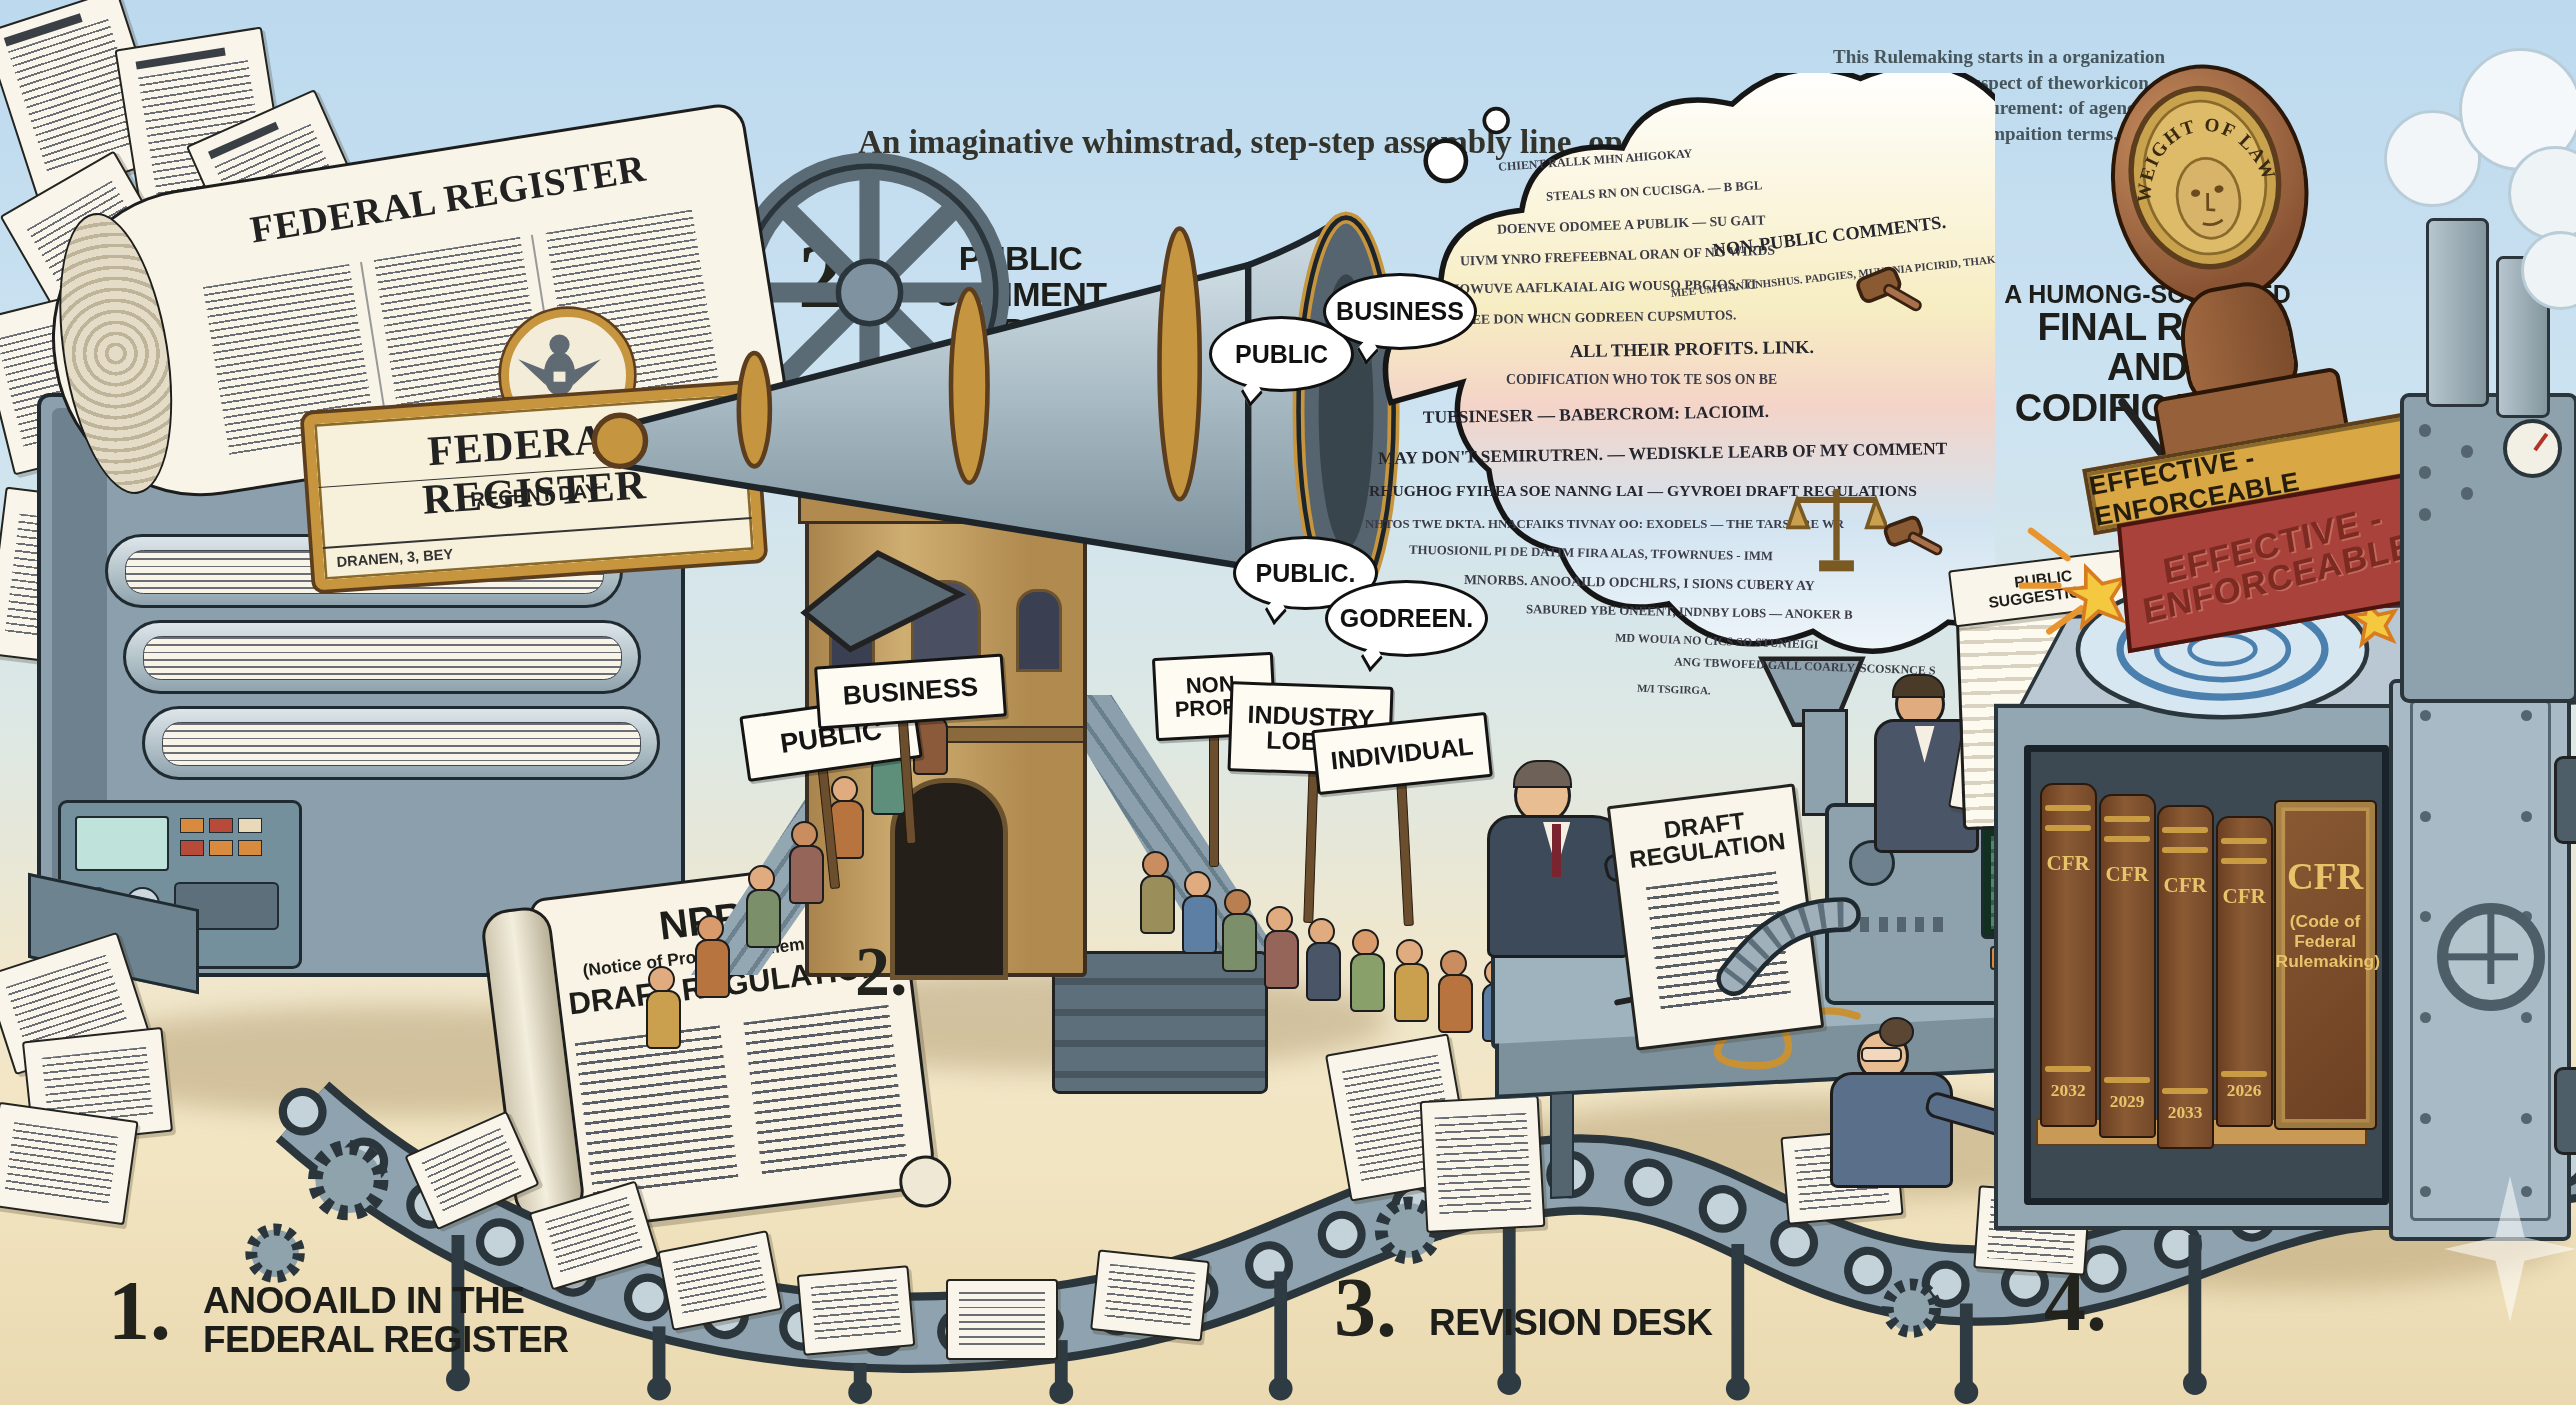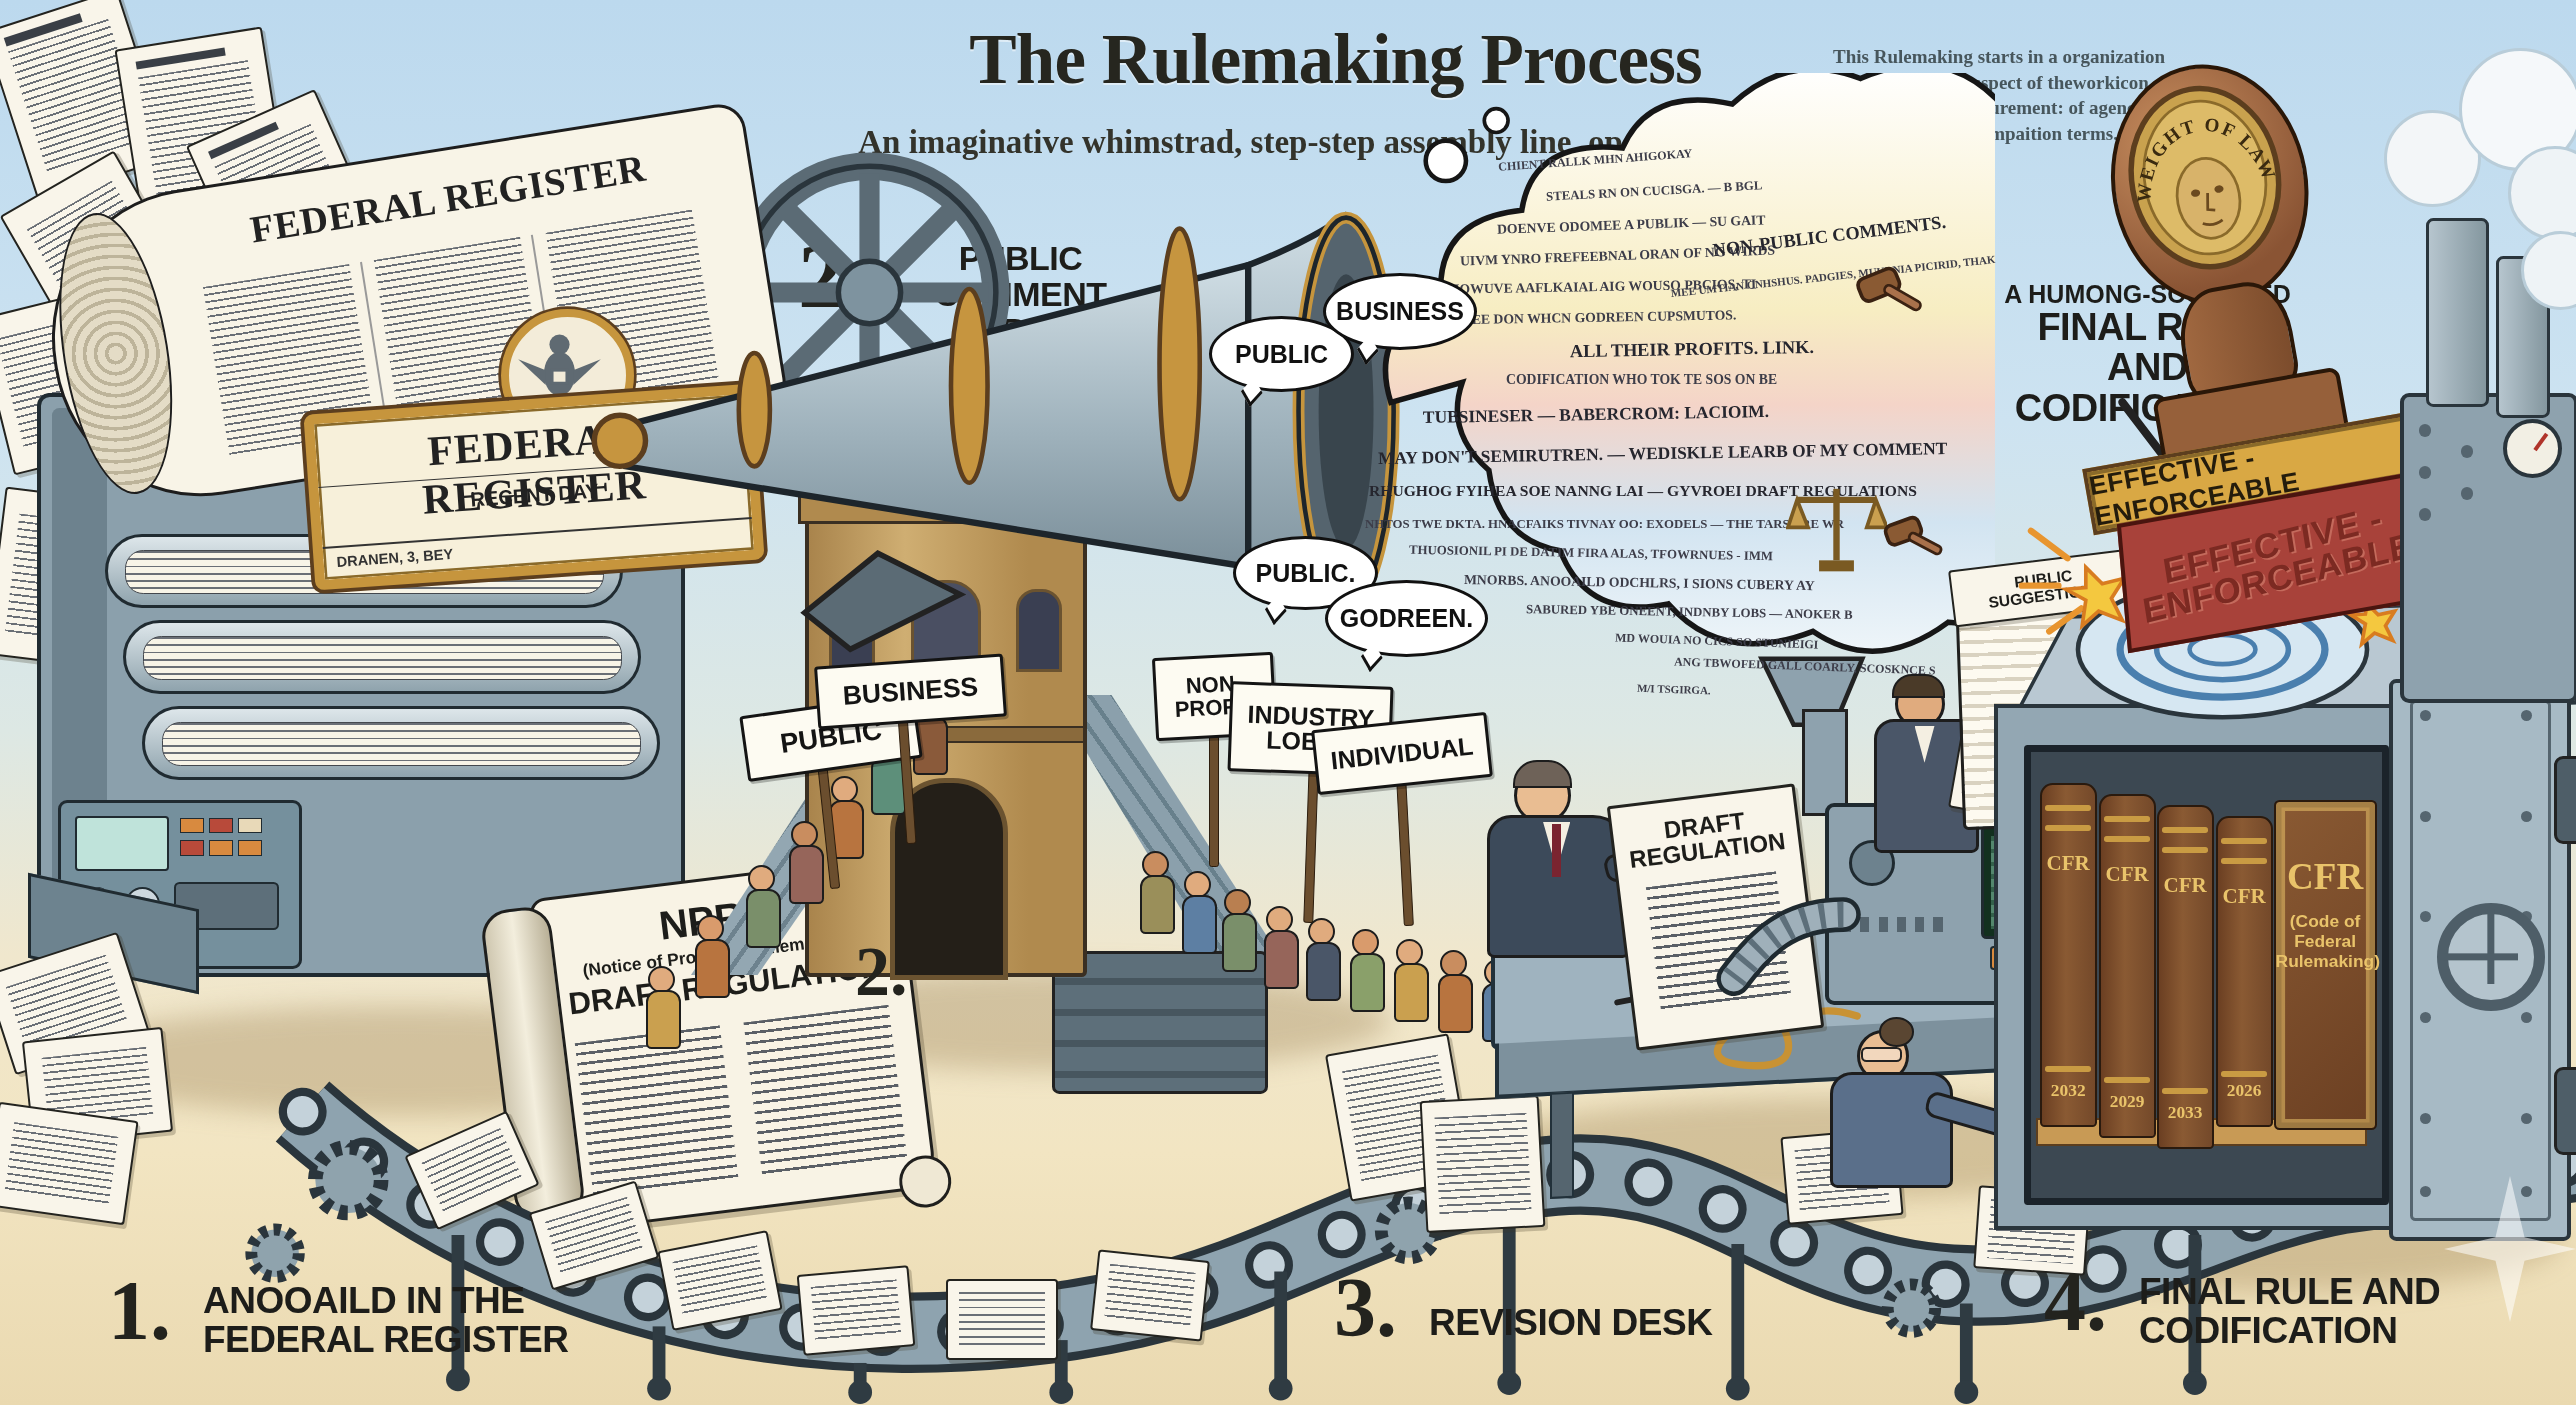--- a/index.html
+++ b/index.html
@@ -42,21 +42,20 @@
 </head>
 <body>
 
 <div id="canvas">
 
   <div class="shadow" style="left:55px;top:1006px;width:695px;height:110px;"></div>
   <div class="shadow" style="left:750px;top:970px;width:640px;height:101px;"></div>
   <div class="shadow" style="left:1482px;top:1098px;width:695px;height:101px;"></div>
   <div class="shadow" style="left:2013px;top:1189px;width:549px;height:101px;"></div>
 
-  <div class="abs" style="left:759px;top:24px;width:1153px;text-align:center;font:900 71px/1 'Liberation Serif',serif;color:#26261f;letter-spacing:-0.9px;text-shadow:0 1.8px 0 rgba(255,255,255,.5);">The Rulemaking Process</div>
   <div class="abs" style="left:759px;top:124px;width:1153px;text-align:center;font:600 33px/1.1 'Liberation Serif',serif;color:#33332b;">An imaginative whimstrad, step-step assembly line, open air factory</div>
   <div class="abs" style="left:1833px;top:44px;width:375px;font:600 19px/1.35 'Liberation Serif',serif;color:#47565c;white-space:pre-line;">This Rulemaking starts in a organization
 to mew and susresspect of theworkicon
 accosracu the measurement: of agency
 and codiificable stampaition terms.</div>
 
   <div class="paper" style="left:7.3px;top:5.5px;width:137px;height:174px;transform:rotate(-18deg);">
       <div class="lines-sm" style="position:absolute;left:12%;right:12%;top:14%;bottom:12%;"></div>
       <div class="hdrbar" style="position:absolute;left:12%;right:30%;top:6%;height:8.2px;"></div>
     </div>
@@ -615,19 +614,17 @@
   </svg>
 
   <div class="stepnum" style="left:108px;top:1273px;">1.</div>
   <div class="steplabel" style="left:203px;top:1281px;">ANOOAILD IN THE
 FEDERAL REGISTER</div>
 
   <div class="stepnum" style="left:1334px;top:1270px;">3.</div>
   <div class="steplabel" style="left:1429px;top:1303px;">REVISION DESK</div>
 
   <div class="stepnum" style="left:2044px;top:1264px;">4.</div>
-  <div class="steplabel" style="left:2139px;top:1272px;">FINAL RULE AND
-CODIFICATION</div>
 
   <div class="abs" style="left:2444px;top:1176px;width:132px;height:146px;background:rgba(255,255,255,.55);clip-path:polygon(50% 0,61% 42%,100% 50%,61% 58%,50% 100%,39% 58%,0 50%,39% 42%);"></div>
 
 </div>
 
 
 </body></html>

